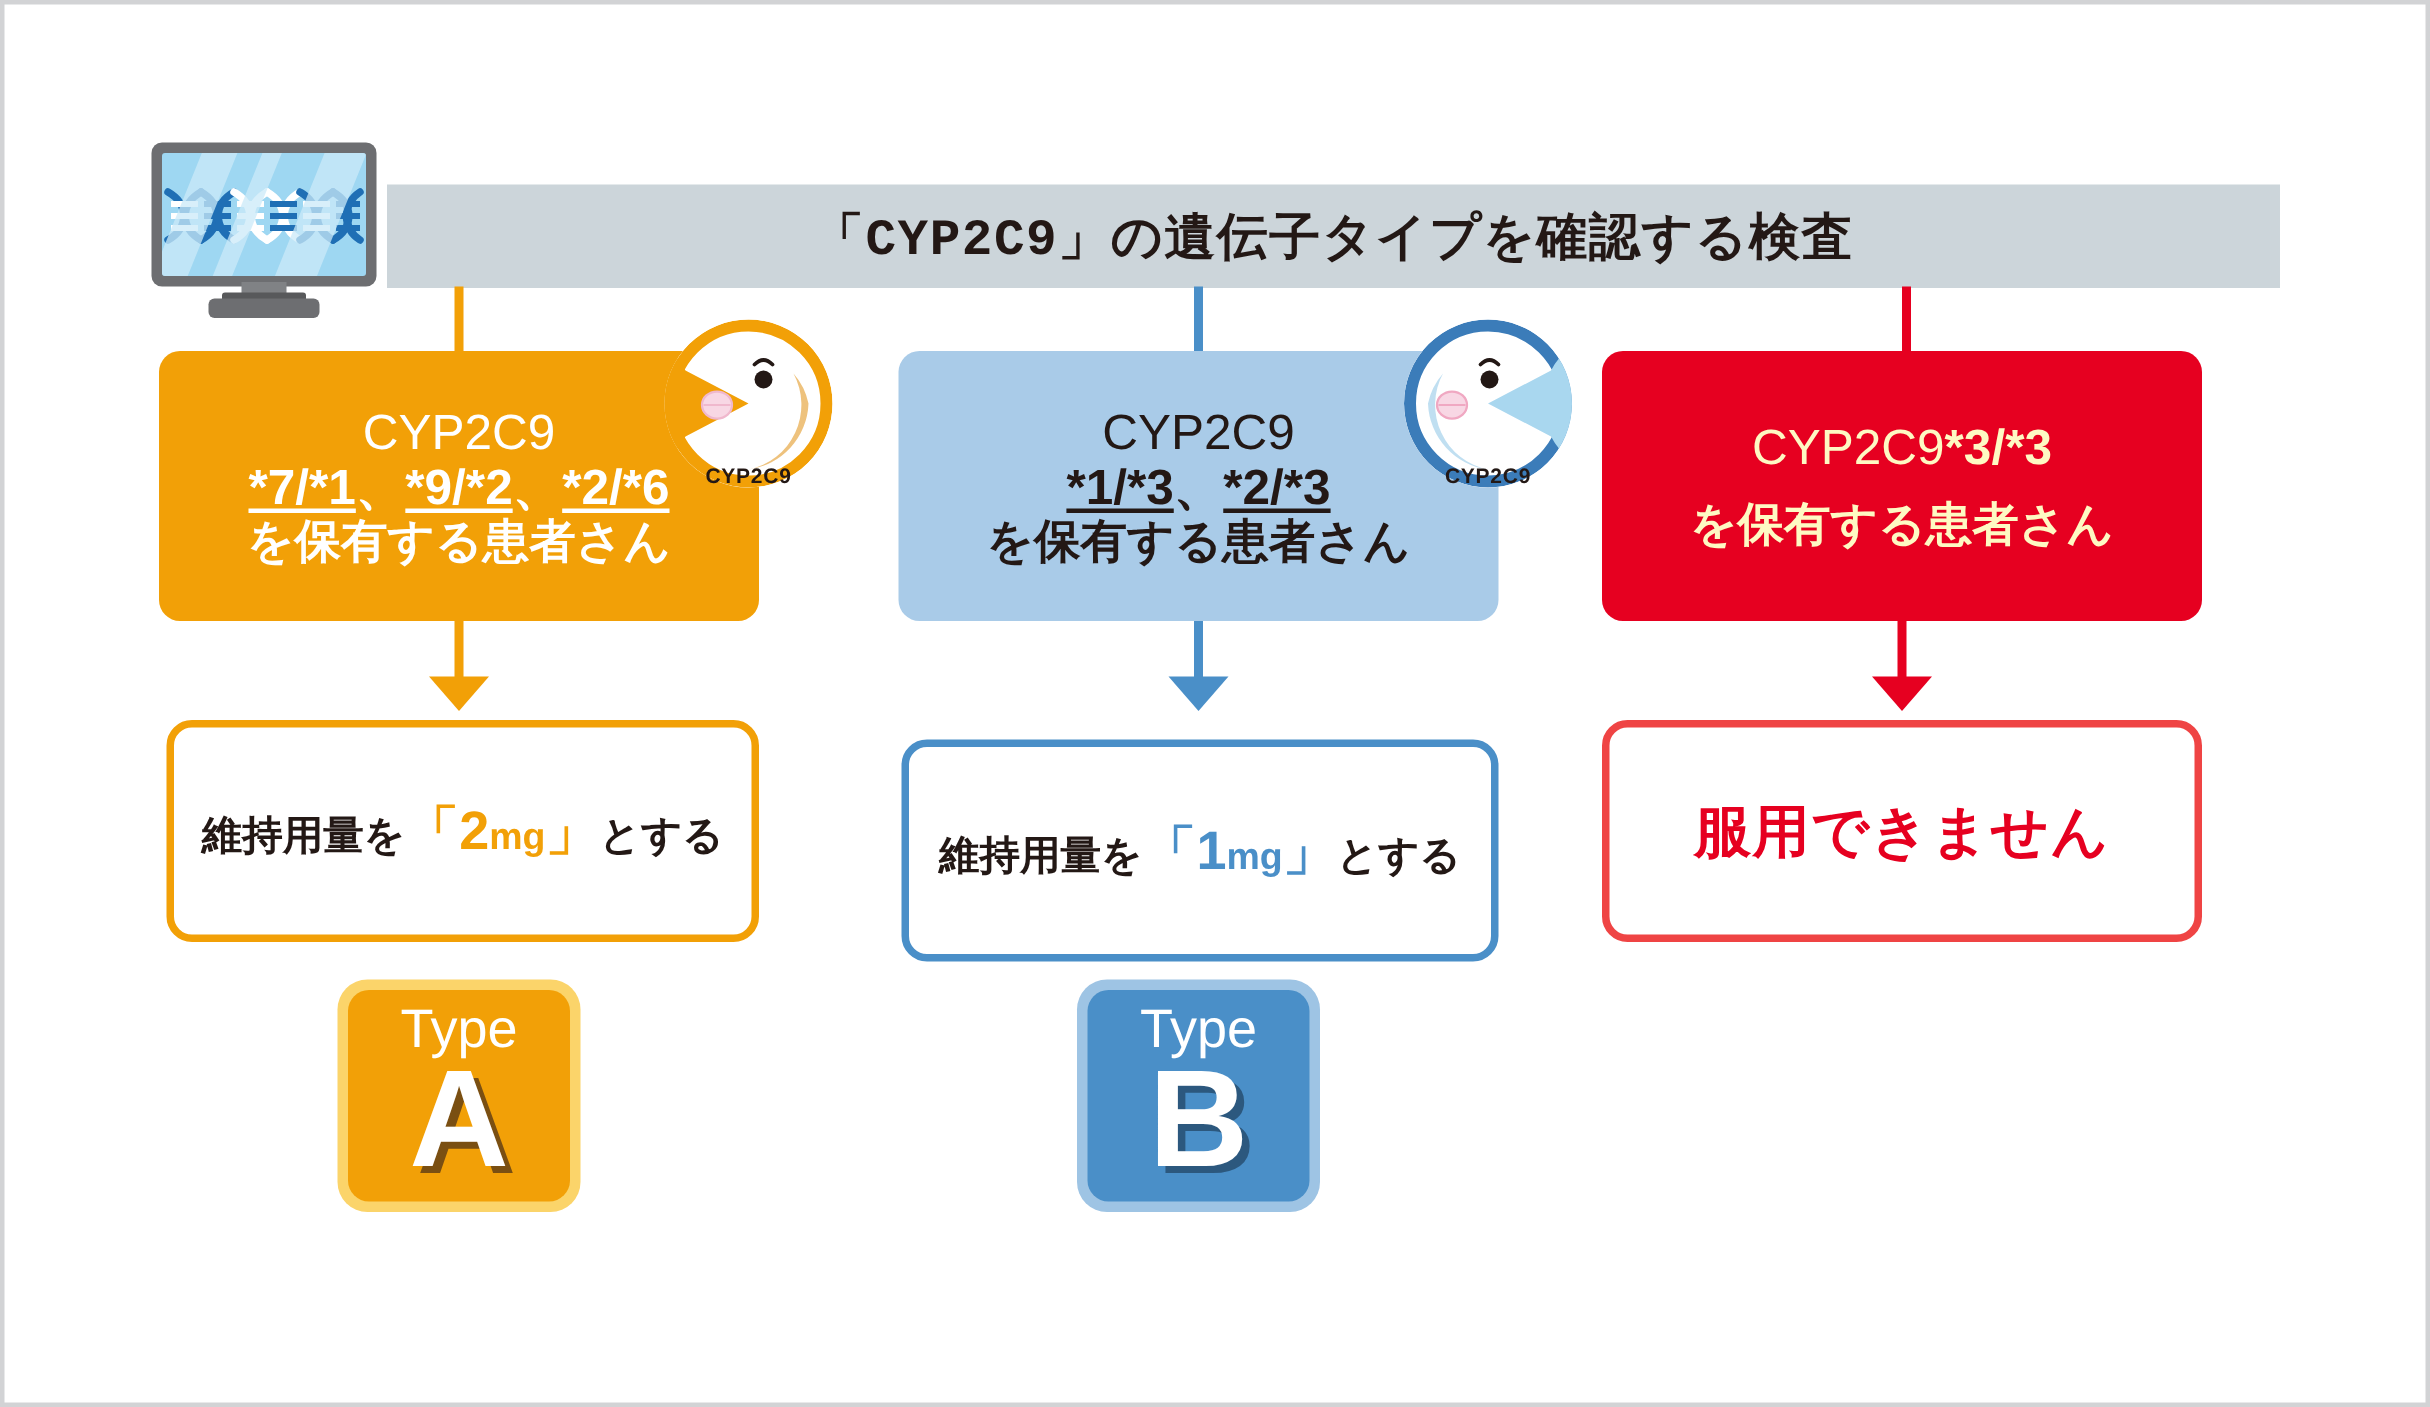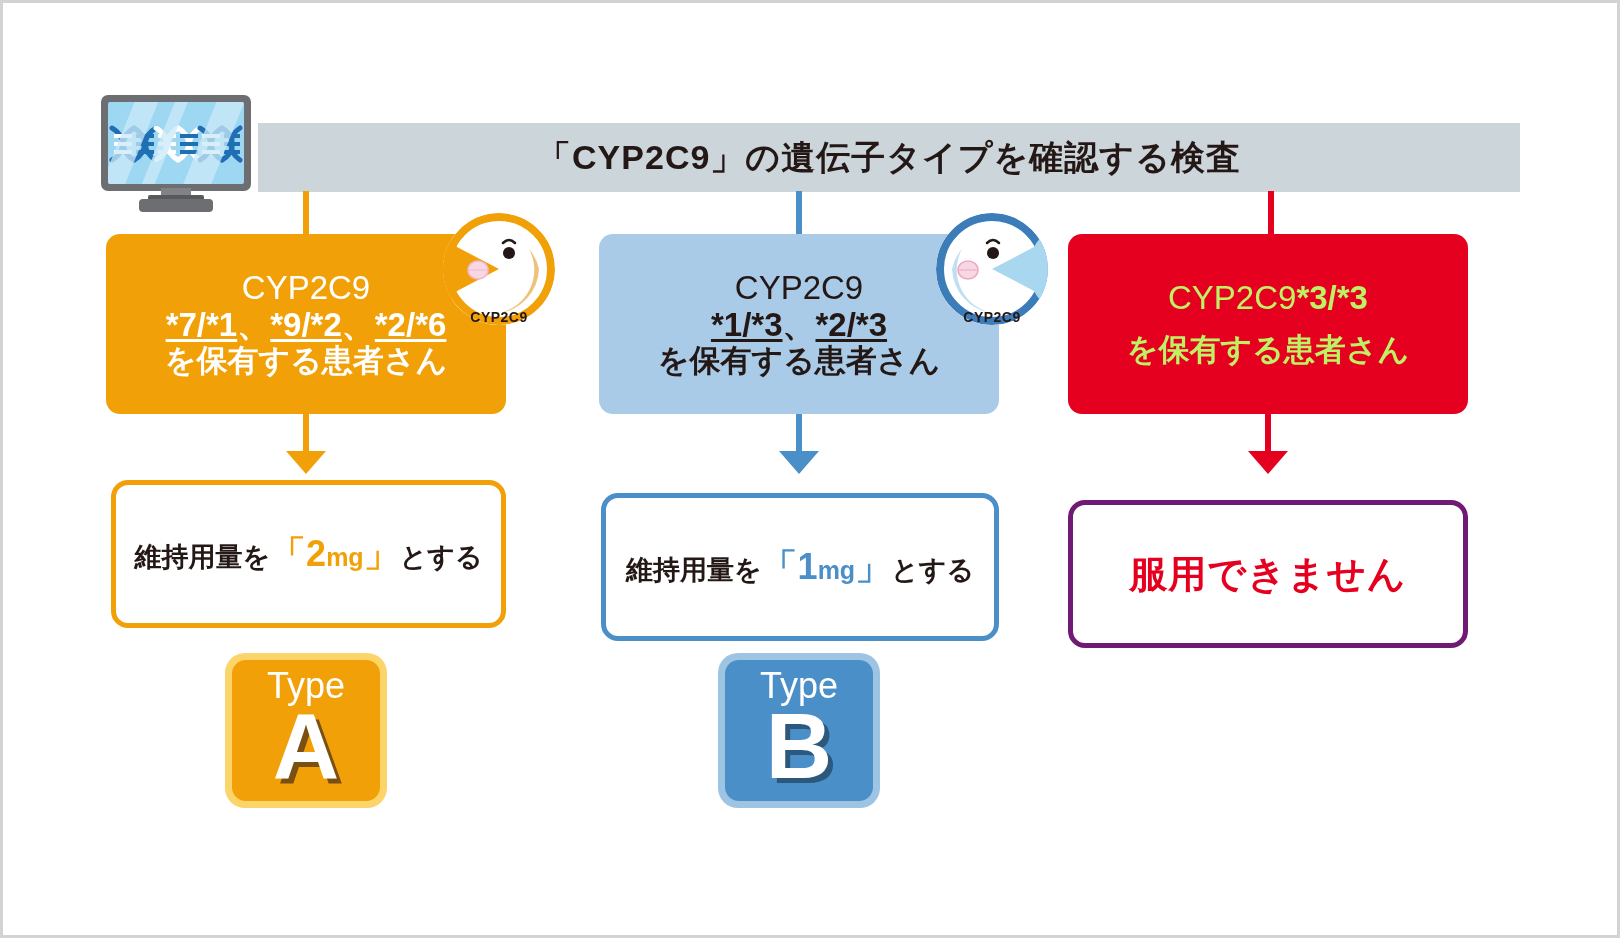--- a/index.html
+++ b/index.html
@@ -29,21 +29,21 @@
   .mon-neck{position:absolute;left:60px;top:93px;width:30px;height:15px;background:#808285;}
   .mon-base{position:absolute;left:38px;top:104px;width:74px;height:13px;
      background:#6d6e71;border-radius:4px;}
   .mon-base2{position:absolute;left:47px;top:100px;width:56px;height:9px;background:#58595b;border-radius:2px;}
 
   
   #banner{left:255px;top:120px;width:1262px;height:69px;background:#ccd5da;}
   #banner-text{
     position:absolute;left:0;top:0;width:100%;height:100%;
     display:flex;align-items:center;justify-content:center;
-    font-size:34px;font-weight:bold;color:#231815;letter-spacing:1px;
+    font-size:34px;font-weight:bold;color:#231815;letter-spacing:1px;font-family:Liberation Mono, monospace;
   }
 
   
   .vline{width:6px;}
 
   
   .gbox{border-radius:14px;box-sizing:border-box;}
   .gbox-inner{
     width:100%;height:100%;display:flex;flex-direction:column;
     align-items:center;justify-content:center;line-height:1.12;
@@ -218,28 +218,28 @@
   </div>
 
   <div class="abs badge-outer" style="left:715px;top:650px;width:162px;height:155px;background:#9ec4e4;">
     <div class="badge-inner" style="background:#4a8fc8;">
       <div class="badge-type">Type</div>
       <div class="badge-letter b">B</div>
     </div>
   </div>
 
   <div class="abs gbox" style="left:1065px;top:231px;width:400px;height:180px;background:#e60020;">
-    <div class="gbox-inner" style="color:#bef264;gap:16px;">
+    <div class="gbox-inner" style="color:#fef9c3;gap:16px;">
       <div class="g-title" style="font-size:33px;">
         <span>CYP2C9</span><span class="g-alleles ul">*3/*3</span>
       </div>
       <div class="g-sub">を保有する患者さん</div>
     </div>
   </div>
 
   <div class="abs arrow-stem" style="left:1262px;top:411px;height:40px;background:#e60020;"></div>
   <div class="abs arrow-head" style="left:1245px;top:448px;border-top:23px solid #e60020;"></div>
 
-  <div class="abs rbox" style="left:1065px;top:477px;width:400px;height:148px;border:5px solid #701a75;margin-top:20px;">
+  <div class="abs rbox" style="left:1065px;top:477px;width:400px;height:148px;border:5px solid #ef4444;">
     <div class="rtext-red">服用できません</div>
   </div>
 
 </div>
 
 </body></html>

